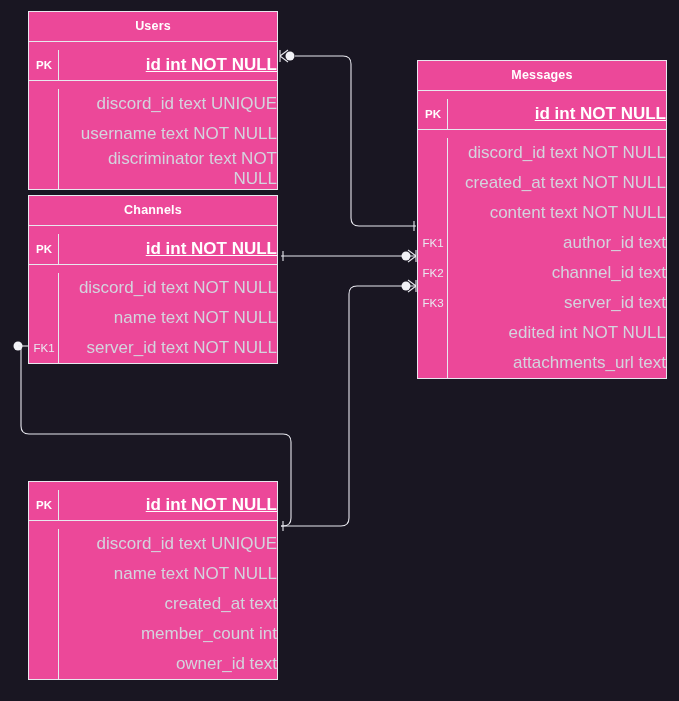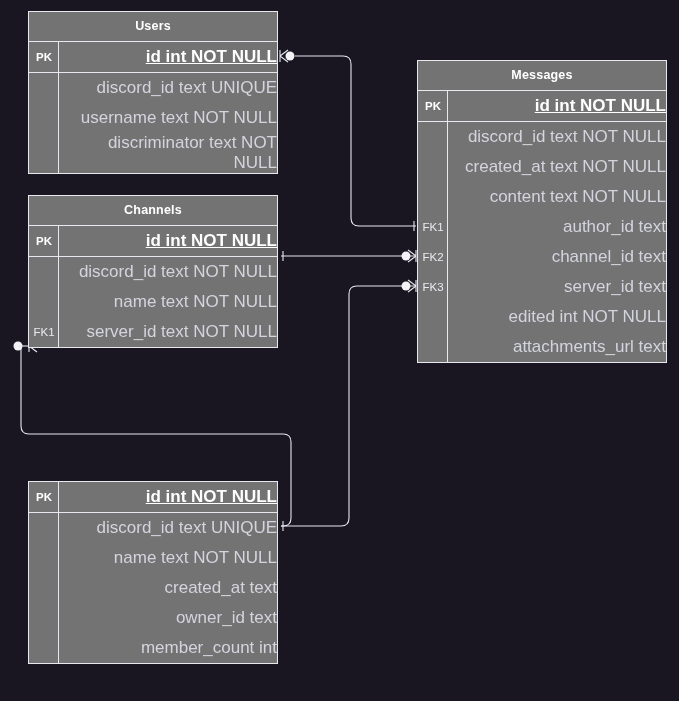--- a/index.html
+++ b/index.html
@@ -31,21 +31,21 @@
     height: 701px;
     pointer-events: none;
     z-index: 1;
   }
 
   
   .entity {
     position: absolute;
     z-index: 2;
     border: 1px solid #e8e8ef;
-    background: #737373;
+    background: #ec4899;
     box-sizing: border-box;
   }
   .entity-title {
     height: 29px;
     line-height: 29px;
     text-align: center;
     font-size: 12.5px;
     font-weight: bold;
     color: #ffffff;
     border-bottom: 1px solid #e8e8ef;
@@ -95,20 +95,21 @@
     border-bottom: 1px solid #e8e8ef;
     margin: 0;
     padding: 0;
     font-size: 0;
     line-height: 0;
   }
 
   
   .entity-body {
     background-image: linear-gradient(to right, transparent 29px, #e8e8ef 29px, #e8e8ef 30px, transparent 30px);
+    margin-top: 8px;
   }
   .attr-key { border-right: none; }
 
   .conn-line {
     fill: none;
     stroke: #e8e8ef;
     stroke-width: 1.1;
   }
   .conn-dot {
     fill: #f2f2f7;
@@ -273,22 +274,22 @@
       <div class="attr-row">
         <div class="attr-key"></div>
         <div class="attr-name">name text NOT NULL</div>
       </div>
       <div class="attr-row">
         <div class="attr-key"></div>
         <div class="attr-name">created_at text</div>
       </div>
       <div class="attr-row">
         <div class="attr-key"></div>
+        <div class="attr-name">member_count int</div>
+      </div>
+      <div class="attr-row">
+        <div class="attr-key"></div>
         <div class="attr-name">owner_id text</div>
       </div>
-      <div class="attr-row">
-        <div class="attr-key"></div>
-        <div class="attr-name">member_count int</div>
-      </div>
     </div>
   </div>
 
 </div>
 
 </body></html>

